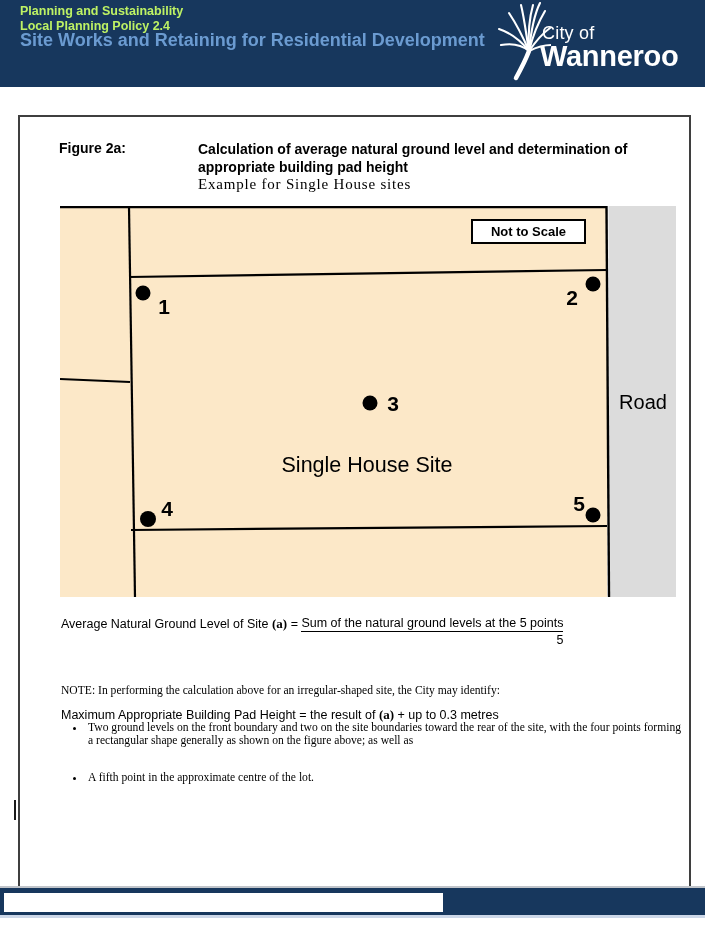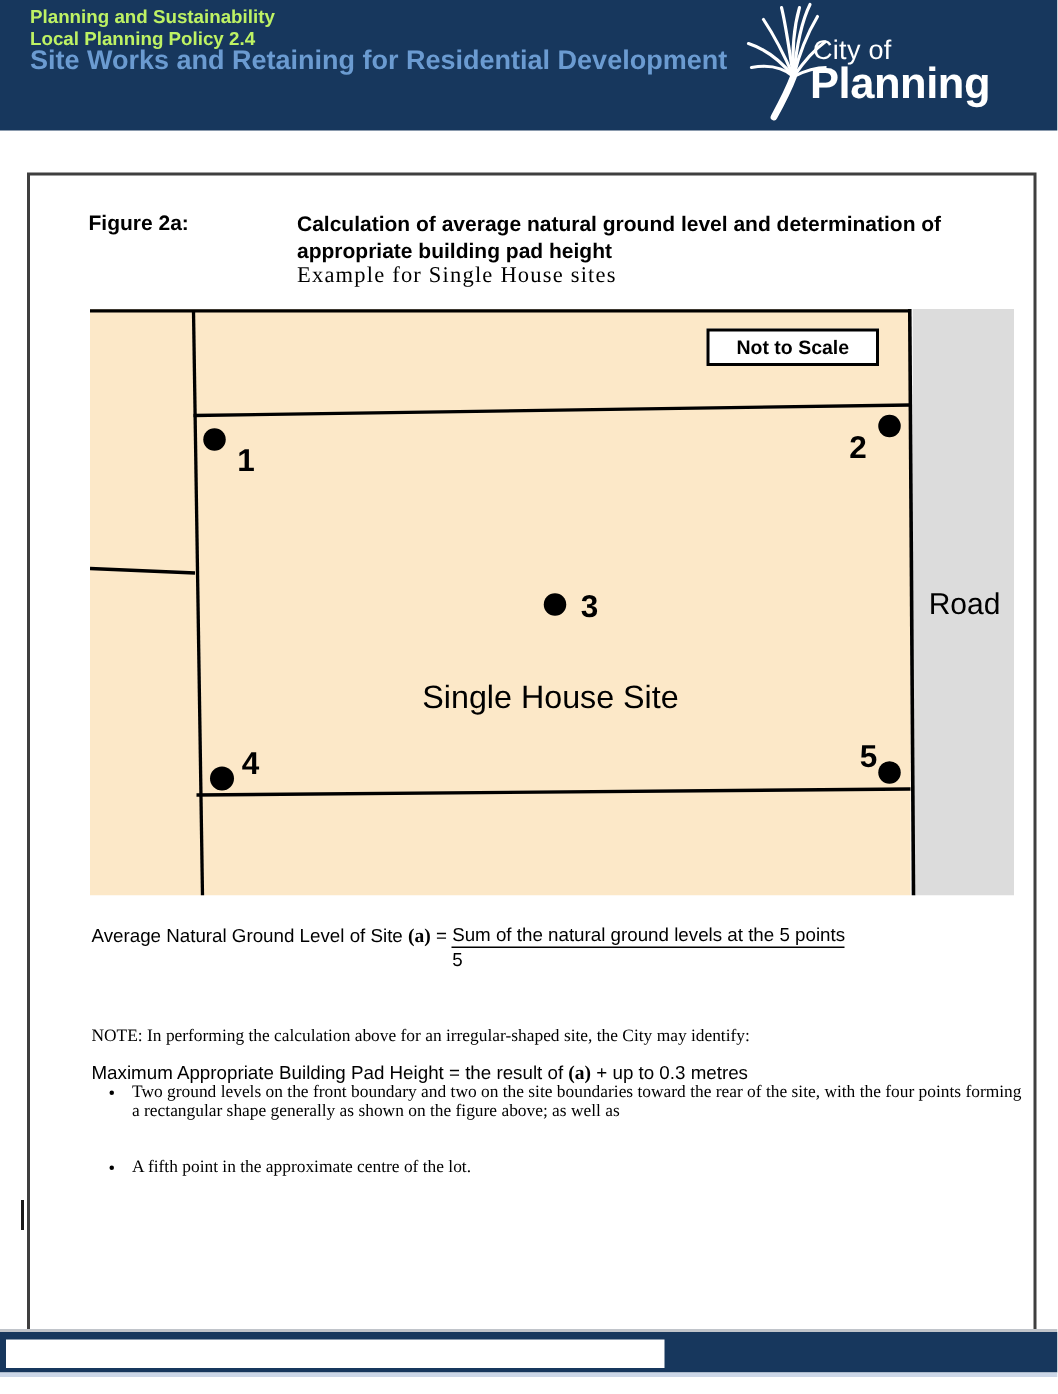--- a/index.html
+++ b/index.html
@@ -23,21 +23,21 @@
   .fig-subtitle { position:absolute; left:178px; top:59px; font-family:"Liberation Serif", serif; font-size:15px; letter-spacing:0.8px; color:#000; }
 
   
   .diagram { position:absolute; left:40px; top:89px; width:616px; height:391px; }
   .diagram svg { position:absolute; left:0; top:0; }
   .nts-box { position:absolute; left:411px; top:13px; width:115px; height:25px; background:#fff; border:2px solid #000;
              font-size:13px; font-weight:bold; text-align:center; line-height:21px; color:#000; }
 
   
   .formula1 { position:absolute; left:41px; top:499px; font-size:12.5px; color:#000; white-space:nowrap; }
-  .frac { display:inline-block; vertical-align:top; text-align:left; }
+  .frac { display:inline-block; vertical-align:top; text-align:right; }
   .frac .num { display:block; border-bottom:1.4px solid #000; padding-bottom:1px; }
   .frac .den { display:block; padding-top:1px; }
   .serif-var { font-family:"Liberation Serif", serif; font-weight:bold; font-size:13px; }
   .formula2 { position:absolute; left:41px; top:542px; font-size:12.5px; color:#000; white-space:nowrap;margin-top:48px; }
 
   
   .note { position:absolute; left:41px; top:567px; width:620px; font-family:"Liberation Serif", serif;
           font-size:11.6px; line-height:13px; color:#000; text-align:justify; }
   .note ul { margin:0; padding-left:25px; }
   .note li { padding-left:2px;margin-top:24px; }
@@ -73,21 +73,21 @@
           <path d="M34,50 C31,32 29,16 26,4" stroke-width="2.1"></path>
           <path d="M34,50 C28,36 22,24 14,12" stroke-width="2.1"></path>
           <path d="M34,50 C26,40 16,32 4,28" stroke-width="2.1"></path>
           <path d="M34,50 C27,44 17,42 6,44" stroke-width="2.1"></path>
           <path d="M34,50 C38,34 44,20 50,10" stroke-width="2.1"></path>
           <path d="M34,50 C41,40 48,32 55,27" stroke-width="2.1"></path>
           <path d="M34,50 C42,46 50,44 56,44" stroke-width="2.1"></path>
         </g>
       </svg>
       <div class="logo-cityof">City of</div>
-      <div class="logo-name">Planning</div>
+      <div class="logo-name">Wanneroo</div>
     </div>
   </div>
 
   <div class="figure-box">
 
     <div class="fig-label">Figure 2a:</div>
     <div class="fig-title">
       <span>Calculation of average natural ground level and determination of</span><br>
       <span>appropriate building pad height</span>
     </div>

